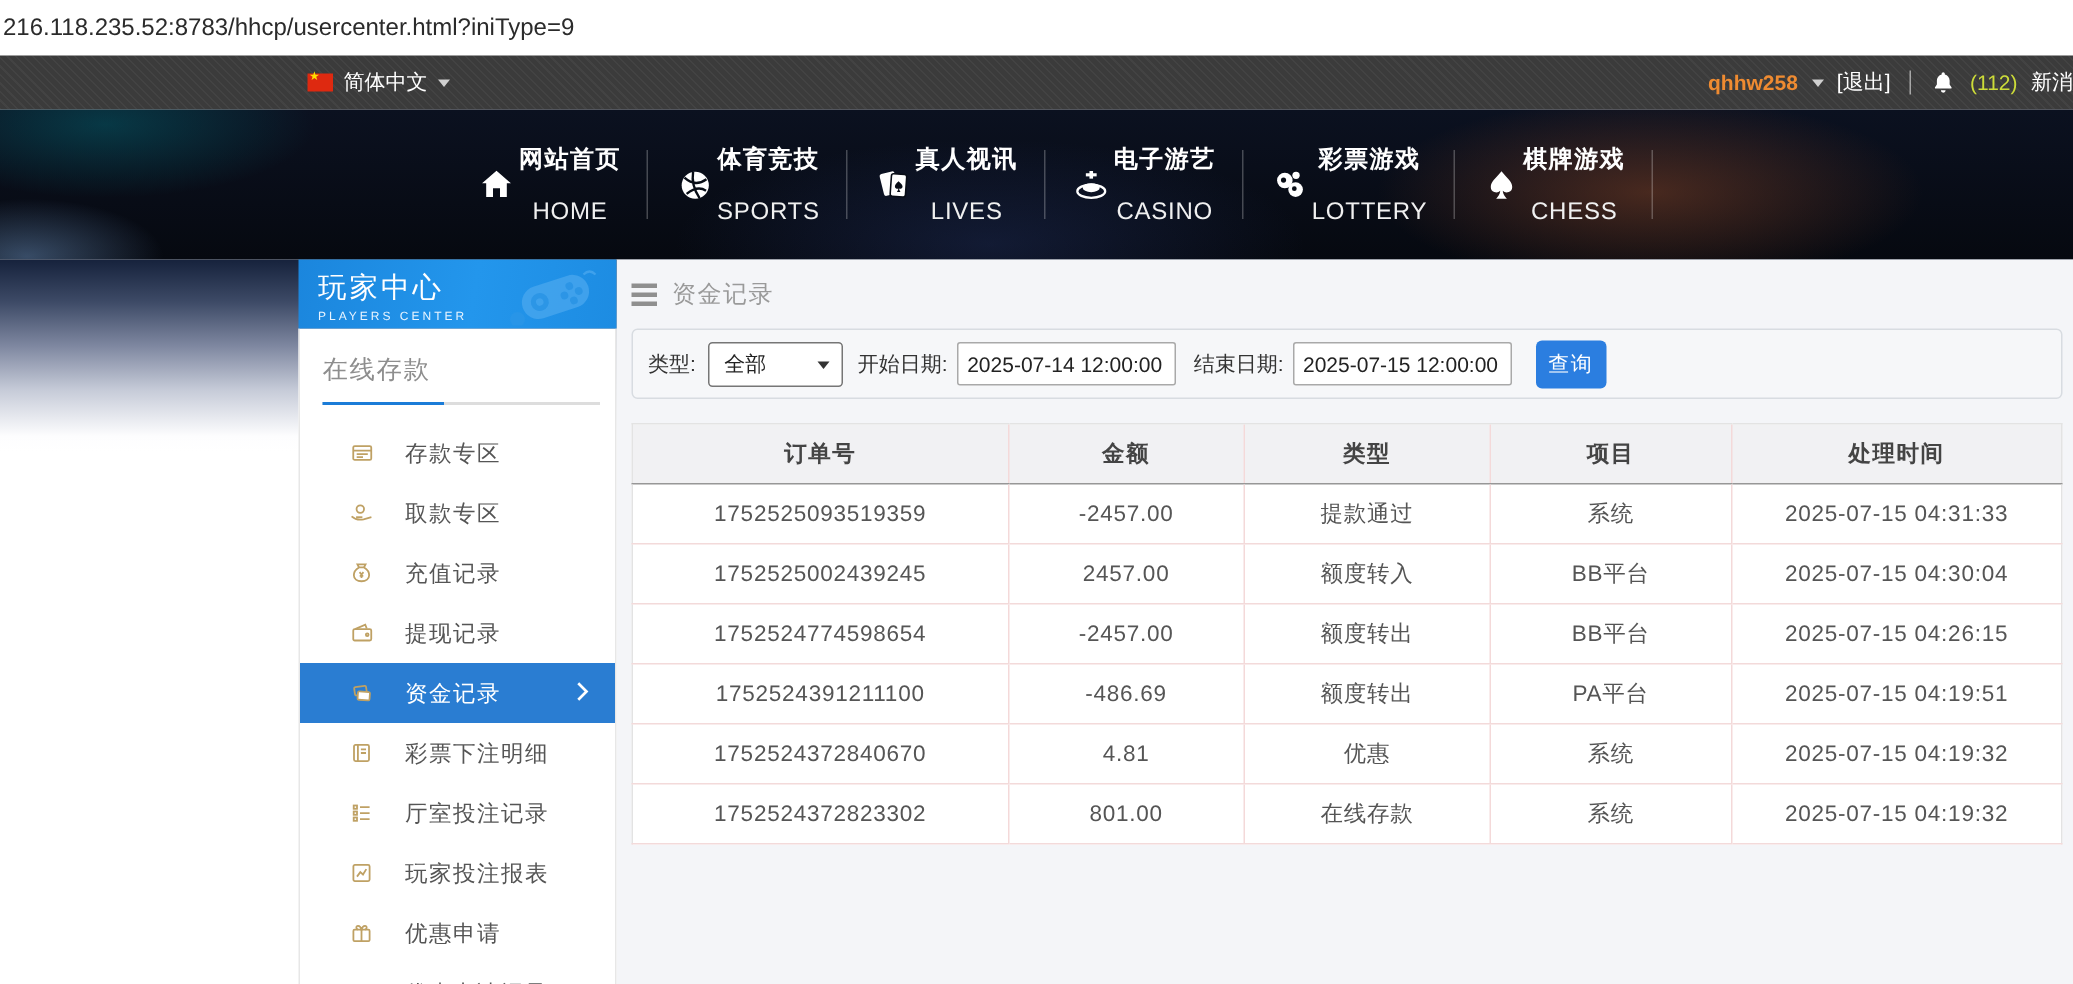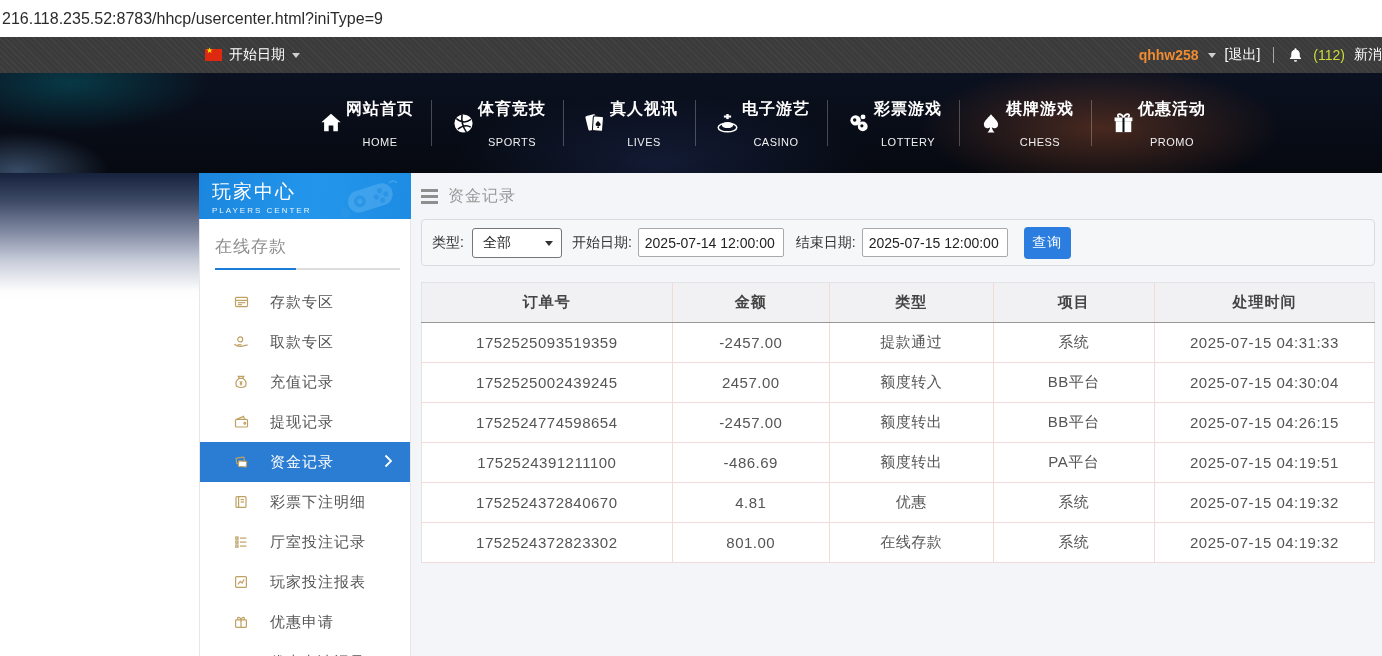--- a/index.html
+++ b/index.html
@@ -34,21 +34,21 @@
       radial-gradient(260px 90px at 1100px 55px, rgba(150,75,40,.45), transparent 70%),
       radial-gradient(300px 100px at 660px 90px, rgba(45,65,130,.30), transparent 70%),
       linear-gradient(#0b1120, #060910);
     display:flex; align-items:center; }
   .nav-list { display:flex; align-items:center; margin-left:300px; }
   .nav-item { display:flex; align-items:center; gap:1px; padding:0 17px; cursor:pointer; }
   .nav-sep { width:1px; height:46px; background:rgba(255,255,255,.25); }
   .nav-icon { width:28px; display:flex; justify-content:center; }
   .nav-text { display:flex; flex-direction:column; align-items:center; }
   .nav-zh { color:#fff; font-size:16px; font-weight:bold; letter-spacing:1px; }
-  .nav-en { color:#f0f0f0; font-size:11px; margin-top:16px; letter-spacing:.5px;text-align:center; }
+  .nav-en { color:#f0f0f0; font-size:16px; margin-top:16px; letter-spacing:.5px;text-align:center; }
 
   
   .page { position:relative; height:483px; }
   .fade-strip { position:absolute; left:0; top:0; width:100%; height:128px; z-index:0;
     background:linear-gradient(#16223c 0%, #3d4a66 22%, #7e87a0 45%, #c6cbd8 68%, #fdfdfe 92%, #fff 100%); }
 
   
   .sidebar { position:absolute; left:199px; top:0; width:212px; z-index:2; }
   .sidebar-header { height:46px; background:linear-gradient(100deg,#1b86dd 0%, #2396ec 55%, #1d8ce2 100%);
     position:relative; overflow:hidden; padding:6px 0 0 13px; }
@@ -102,21 +102,21 @@
 </head>
 <body>
 
 <div class="url-bar">
   <span>216.118.235.52:8783/hhcp/usercenter.html?iniType=9</span>
 </div>
 
 <div class="account-bar">
   <div class="lang-group">
     <span class="flag"></span>
-    <span>开始日期</span>
+    <span>简体中文</span>
     <span class="caret-down"></span>
   </div>
   <div class="account-right">
     <span class="username">qhhw258</span>
     <span class="caret-down"></span>
     <span class="logout">[退出]</span>
     <span class="vdivider"></span>
     <span class="bell-icon">
       <svg width="17" height="18" viewBox="0 0 16 16">
           <path fill="#fff" d="M8 1.6c.55 0 1 .45 1 1v.45c1.75.45 3 2 3 3.75v2.5l1.15 1.65c.25.38.02.85-.45.85H3.3c-.47 0-.7-.47-.45-.85L4 9.3V6.8c0-1.75 1.25-3.3 3-3.75v-.45c0-.55.45-1 1-1zM6.5 12.9h3a1.5 1.5 0 0 1-3 0z"></path>
@@ -209,34 +209,20 @@
           <svg width="22" height="23" viewBox="0 0 16 16">
             <path fill="#fff" d="M8 1.2C5.2 4.6 2.8 6.2 2.8 8.8a2.7 2.7 0 0 0 4.6 1.9c-.2 1.7-1 2.8-2 3.9h5.2c-1-1.1-1.8-2.2-2-3.9a2.7 2.7 0 0 0 4.6-1.9C13.2 6.2 10.8 4.6 8 1.2z"></path>
           </svg>
         </span>
     <span class="nav-text">
       <span class="nav-zh">棋牌游戏</span>
       <span class="nav-en">CHESS</span>
     </span>
   </div>
 <span class="nav-sep"></span>
-  <div class="nav-item">
-    <span class="nav-icon">
-          <svg width="23" height="23" viewBox="0 0 16 16">
-            <rect x="2.6" y="6.4" width="10.8" height="7.6" fill="#fff"></rect>
-            <rect x="1.8" y="3.8" width="12.4" height="2.6" fill="#fff"></rect>
-            <rect x="7.3" y="3.8" width="1.4" height="10.2" fill="#080d16"></rect>
-            <path d="M5 3.6C3.6 3.2 3.8 1.4 5.2 1.5 6.4 1.6 7.4 2.6 7.9 3.8 M11 3.6c1.4-.4 1.2-2.2-.2-2.1-1.2.1-2.2 1.1-2.7 2.3" stroke="#fff" fill="none" stroke-width="1.2"></path>
-          </svg>
-        </span>
-    <span class="nav-text">
-      <span class="nav-zh">优惠活动</span>
-      <span class="nav-en">PROMO</span>
-    </span>
-  </div>
 </div>
 </div>
 
 <div class="page">
   <div class="fade-strip"></div>
 
   <aside class="sidebar">
     <div class="sidebar-header">
       <div class="t1">玩家中心</div>
       <div class="t2">PLAYERS CENTER</div>

